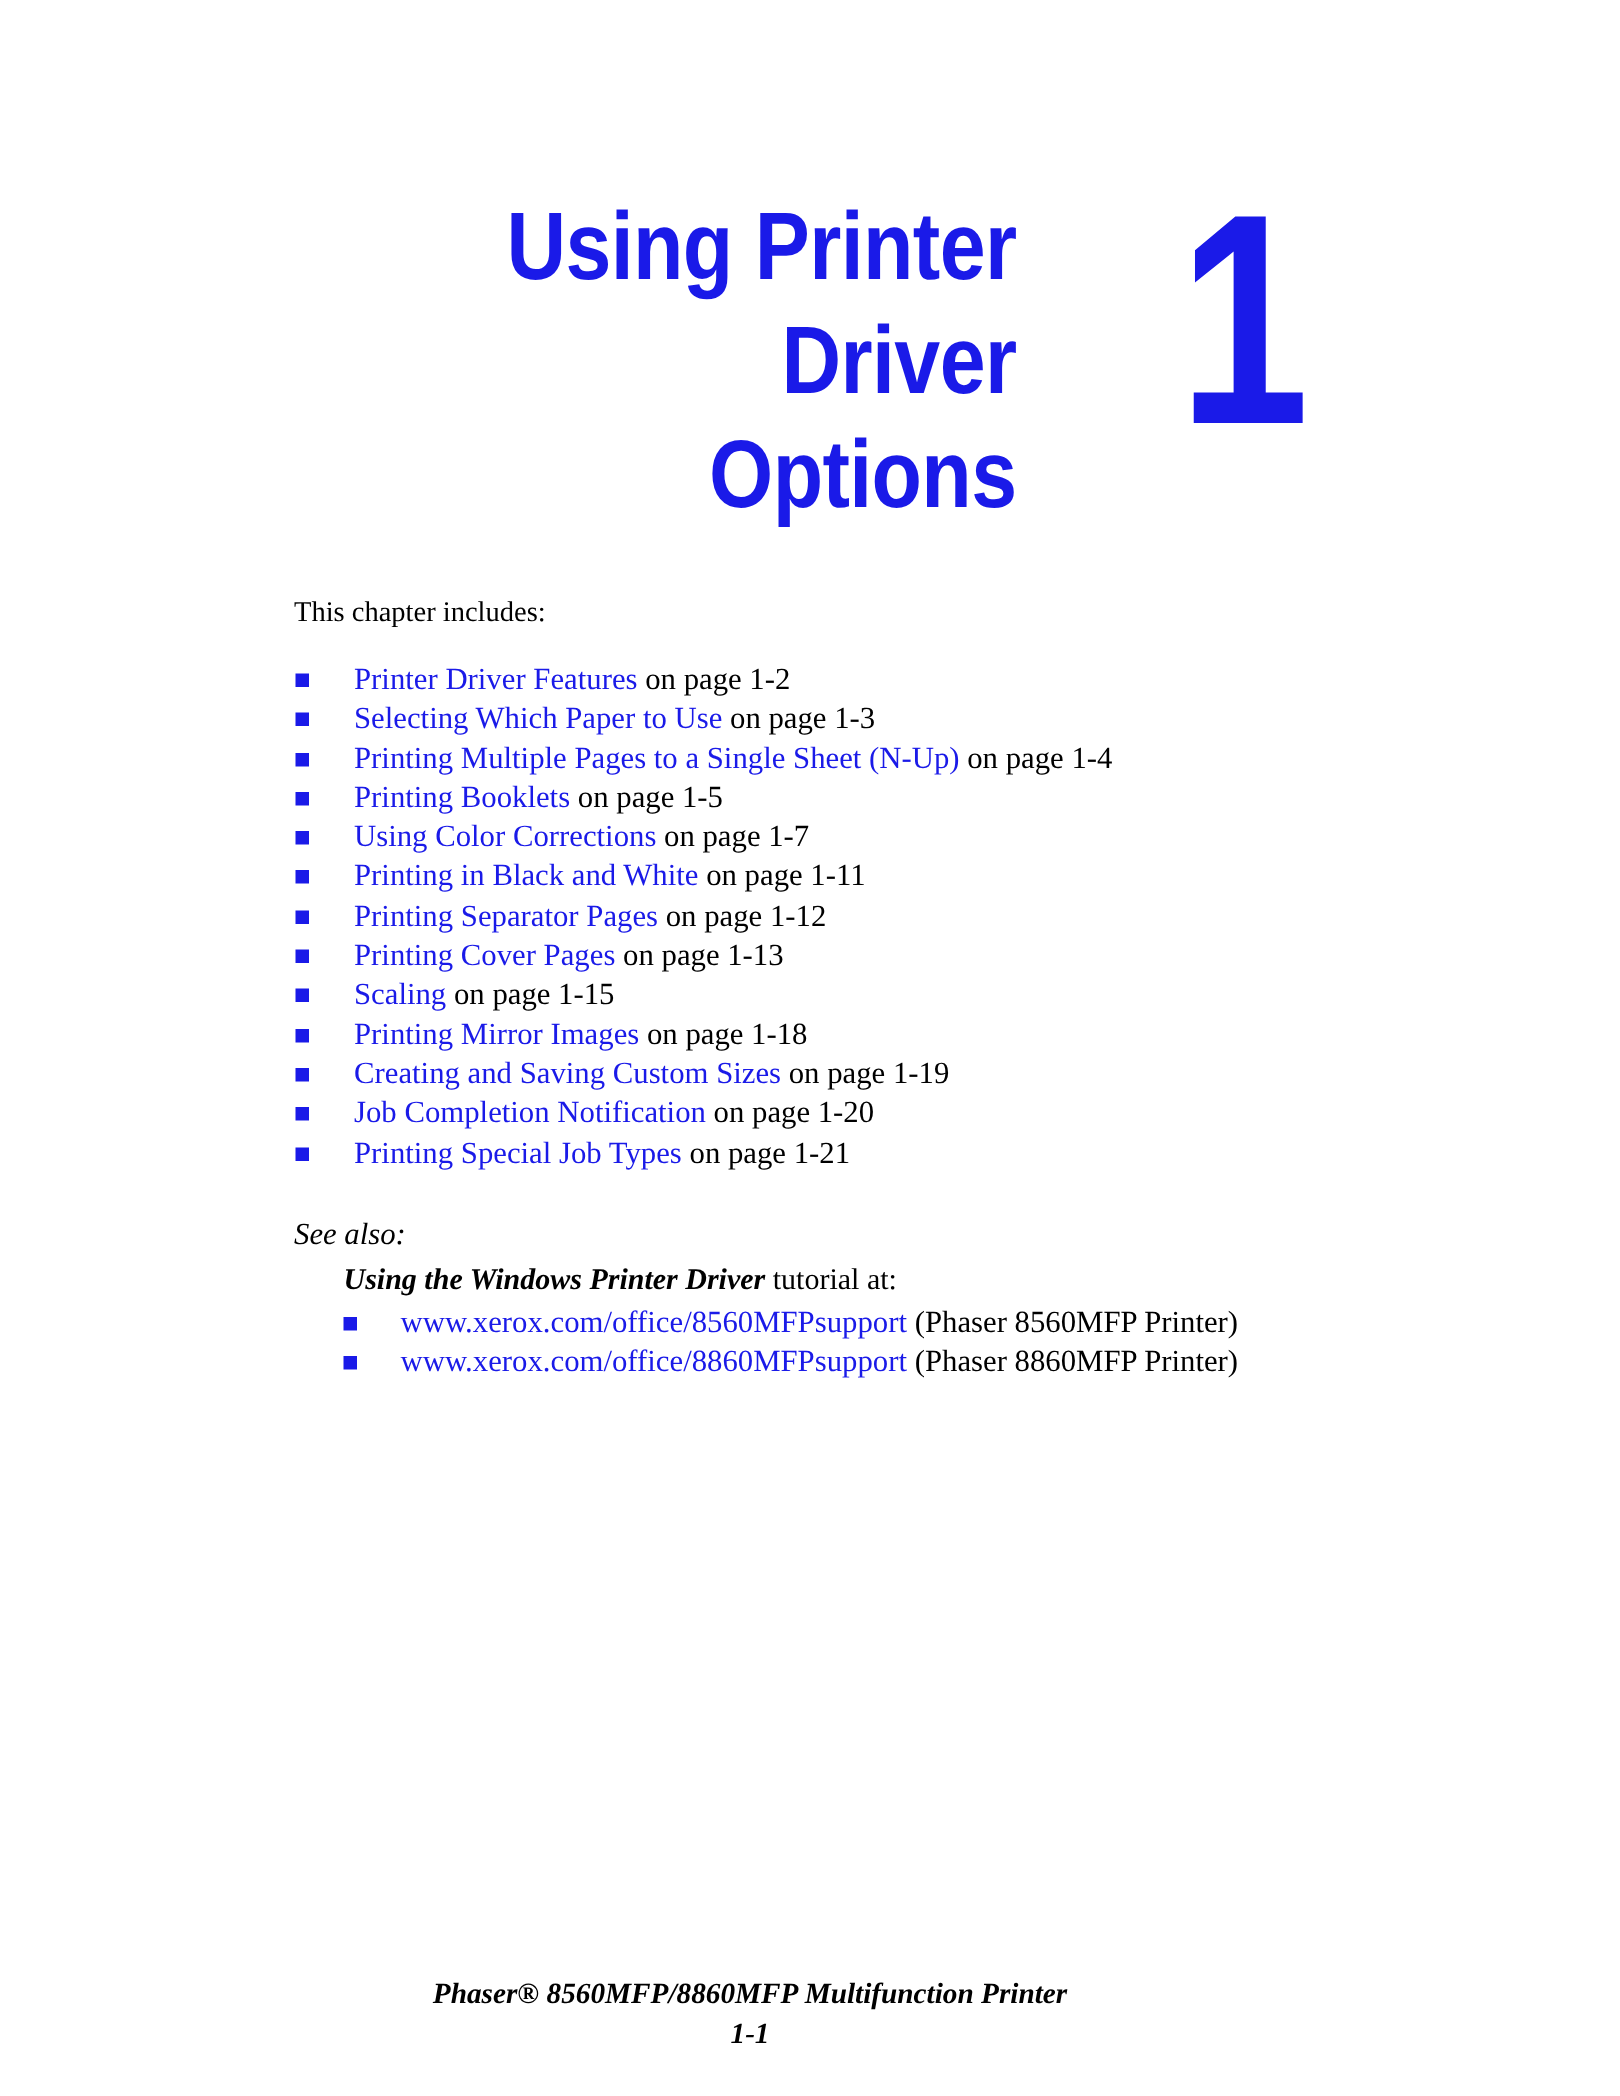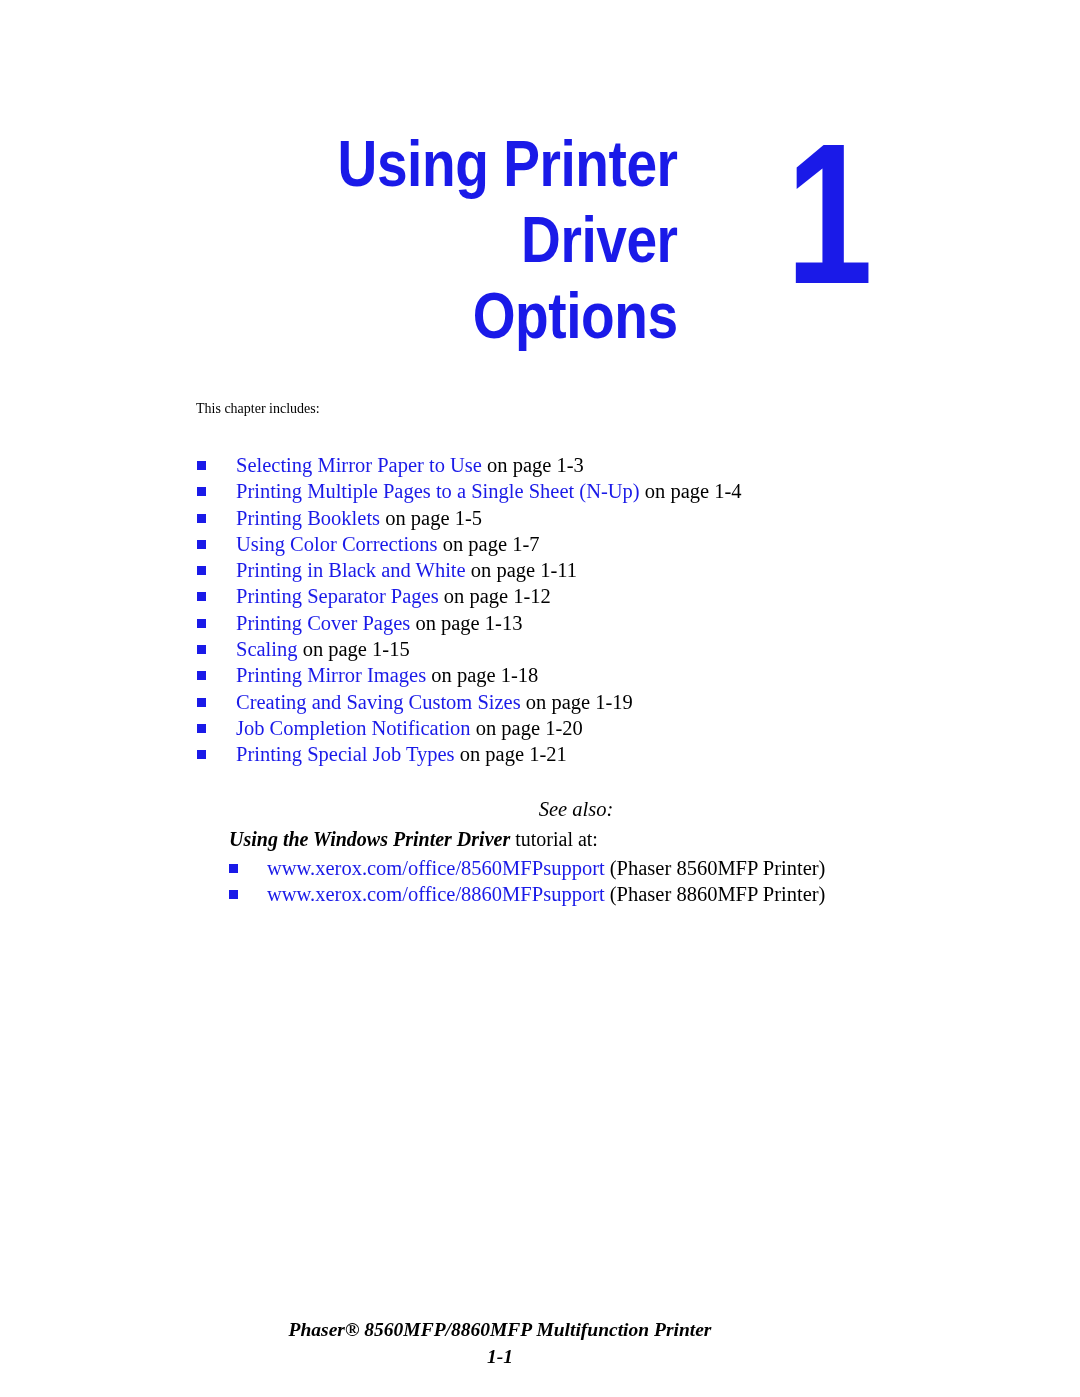--- a/index.html
+++ b/index.html
@@ -63,24 +63,24 @@
   }
 
   
   .body-area {
     position: absolute;
     left: 196px;
     top: 396px;
     width: 760px;
   }
   .intro {
-    font-size: 14px;
+    font-size: 19px;
     line-height: 26px;
     color: #000000;
-    margin: 0 0 30px 0;
+    margin: 0 0 18px 0;
   }
 
   ul.toc-list,
   ul.seealso-list {
     list-style: none;
     margin: 0;
     padding: 0;
   }
   ul.toc-list > li,
   ul.seealso-list > li {
@@ -110,21 +110,20 @@
   
   .seealso-block {
     margin-top: 28px;
   }
   .seealso-label {
     font-style: italic;
     font-size: 20.5px;
     line-height: 26px;
     color: #000000;
     margin: 0 0 4px 0;
-    text-align: center;
   }
   .seealso-inner {
     padding-left: 33px;
   }
   .seealso-sub {
     font-size: 20px;
     line-height: 27px;
     margin: 0 0 2px 0;
     color: #000000;
   }
@@ -173,21 +172,22 @@
     <div class="chapter-title">Using Printer Driver
 Options</div>
     <div class="chapter-number">1</div>
   </div>
 
   <div class="body-area">
 
     <p class="intro">This chapter includes:</p>
 
     <ul class="toc-list">
-      <li><span class="link">Selecting Mirror Paper to Use</span><span class="plain"> on page 1-3</span></li>
+      <li><span class="link">Printer Driver Features</span><span class="plain"> on page 1-2</span></li>
+      <li><span class="link">Selecting Which Paper to Use</span><span class="plain"> on page 1-3</span></li>
       <li><span class="link">Printing Multiple Pages to a Single Sheet (N-Up)</span><span class="plain"> on page 1-4</span></li>
       <li><span class="link">Printing Booklets</span><span class="plain"> on page 1-5</span></li>
       <li><span class="link">Using Color Corrections</span><span class="plain"> on page 1-7</span></li>
       <li><span class="link">Printing in Black and White</span><span class="plain"> on page 1-11</span></li>
       <li><span class="link">Printing Separator Pages</span><span class="plain"> on page 1-12</span></li>
       <li><span class="link">Printing Cover Pages</span><span class="plain"> on page 1-13</span></li>
       <li><span class="link">Scaling</span><span class="plain"> on page 1-15</span></li>
       <li><span class="link">Printing Mirror Images</span><span class="plain"> on page 1-18</span></li>
       <li><span class="link">Creating and Saving Custom Sizes</span><span class="plain"> on page 1-19</span></li>
       <li><span class="link">Job Completion Notification</span><span class="plain"> on page 1-20</span></li>

